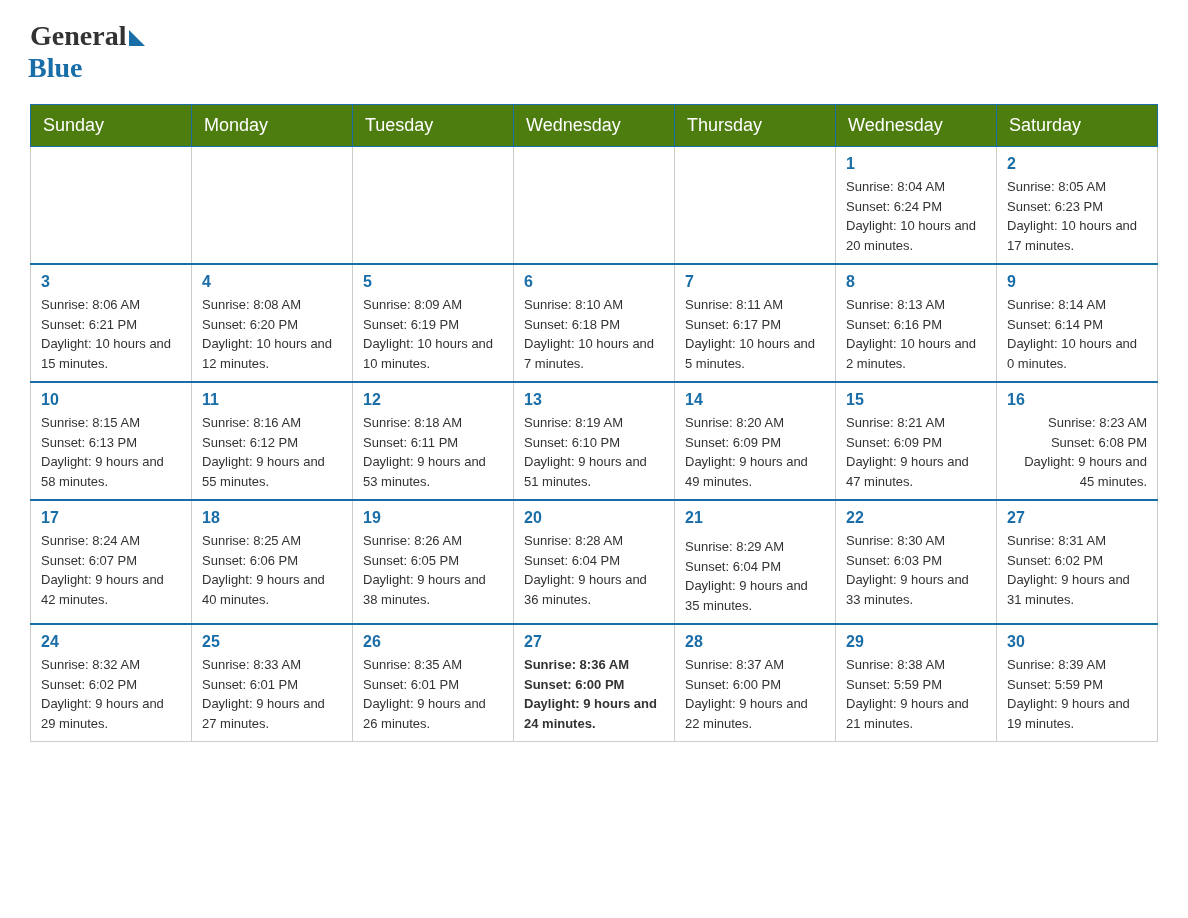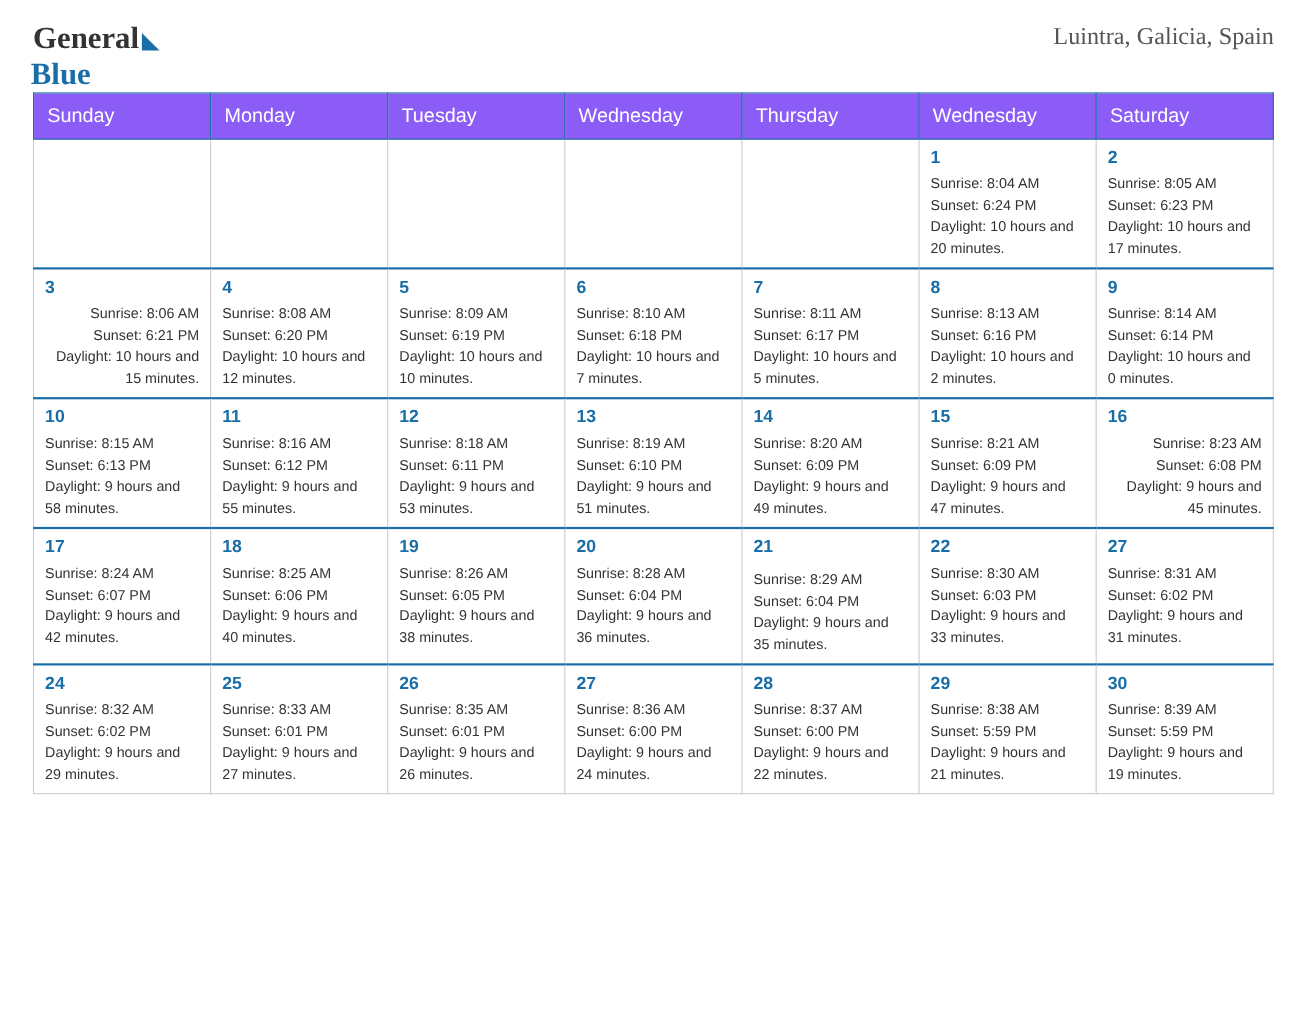--- a/index.html
+++ b/index.html
@@ -6,22 +6,23 @@
     body {
       font-family: Arial, Helvetica, sans-serif;
       background: #fff;
       color: #333;
       width: 1188px;
       min-height: 918px;
       padding: 20px 30px;
     }
     .header {
       display: flex;
-      justify-content: space-between;
+      justify-content: flex-start;
       align-items: flex-start;
+      margin-bottom: 20px;
     }
     .logo {
       display: flex;
       flex-direction: column;
       align-items: flex-start;
     }
     .logo-text {
       display: flex;
       align-items: center;
     }
@@ -60,21 +61,21 @@
       font-size: 22px;
       color: #555;
       font-family: Georgia, serif;
     }
     .calendar {
       width: 100%;
       border-collapse: collapse;
       border: 1px solid #aaa;
     }
     .calendar th {
-      background-color: #8b5cf6;
+      background-color: #4d7c0f;
       color: #fff;
       text-align: left;
       padding: 10px 12px;
       font-size: 18px;
       font-weight: normal;
       border: 1px solid #1a6ea8;
     }
     .calendar td {
       vertical-align: top;
       padding: 8px 10px;
@@ -114,21 +115,20 @@
 
 <div class="header">
   <div class="logo">
     <div class="logo-text">
       <span class="logo-general">General</span>
       <div class="logo-triangle"></div>
     </div>
     <span class="logo-blue">Blue</span>
   </div>
   <div class="title-section">
-    <div class="location">Luintra, Galicia, Spain</div>
   </div>
 </div>
 
 <table class="calendar">
   <thead>
     <tr>
     <th>Sunday</th>
         <th>Monday</th>
         <th>Tuesday</th>
         <th>Wednesday</th>
@@ -153,21 +153,21 @@
         <td>
           <span class="day-number">2</span>
           <div class="day-info" style="white-space: pre-line;">Sunrise: 8:05 AM
 Sunset: 6:23 PM
 Daylight: 10 hours and 17 minutes.</div>
         </td>
       </tr>
       <tr class="row-divider">
         <td>
           <span class="day-number">3</span>
-          <div class="day-info" style="white-space: pre-line; text-align: right;">Sunrise: 8:06 AM
+          <div class="day-info" style="white-space: pre-line;">Sunrise: 8:06 AM
 Sunset: 6:21 PM
 Daylight: 10 hours and 15 minutes.</div>
         </td>
         <td>
           <span class="day-number">4</span>
           <div class="day-info" style="white-space: pre-line;">Sunrise: 8:08 AM
 Sunset: 6:20 PM
 Daylight: 10 hours and 12 minutes.</div>
         </td>
         <td>
@@ -303,21 +303,21 @@
 Daylight: 9 hours and 27 minutes.</div>
         </td>
         <td>
           <span class="day-number">26</span>
           <div class="day-info" style="white-space: pre-line;">Sunrise: 8:35 AM
 Sunset: 6:01 PM
 Daylight: 9 hours and 26 minutes.</div>
         </td>
         <td>
           <span class="day-number">27</span>
-          <div class="day-info" style="white-space: pre-line;">Sunrise: 8:36 AM
+          <div class="day-info" style="white-space: pre-line; font-weight: bold;">Sunrise: 8:36 AM
 Sunset: 6:00 PM
 Daylight: 9 hours and 24 minutes.</div>
         </td>
         <td>
           <span class="day-number">28</span>
           <div class="day-info" style="white-space: pre-line;">Sunrise: 8:37 AM
 Sunset: 6:00 PM
 Daylight: 9 hours and 22 minutes.</div>
         </td>
         <td>

